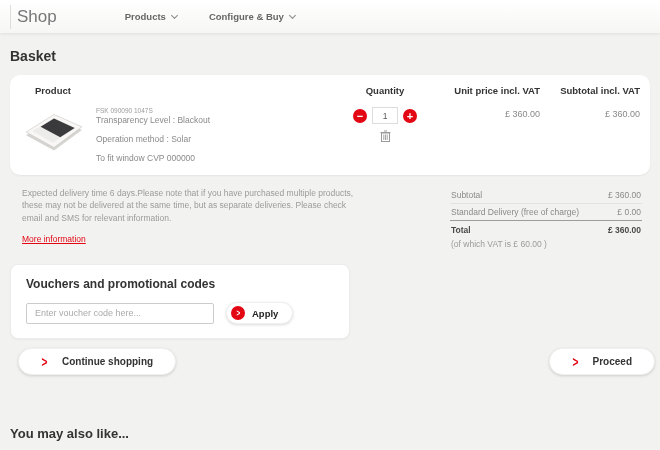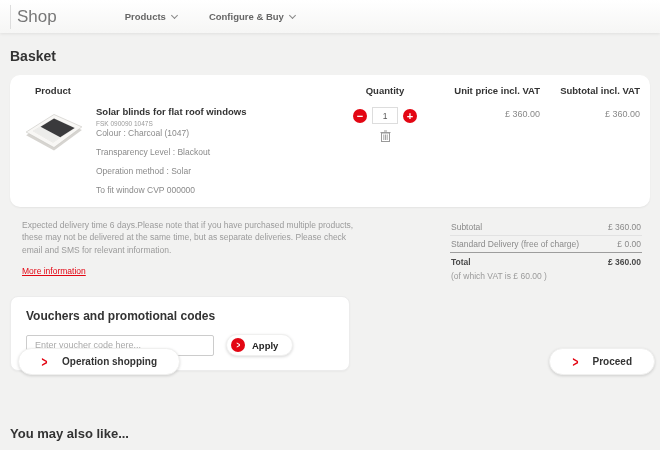--- a/index.html
+++ b/index.html
@@ -156,23 +156,21 @@
   <div class="prow">
     <div class="pcell">
       <svg class="pimg" viewBox="0 0 62 52">
         <polygon points="4,30 31,13 58,25 31,45" fill="#d6d4d0"></polygon>
         <polygon points="4,27 31,10 58,22 31,42" fill="#f8f7f5" stroke="#c9c7c3" stroke-width="0.6"></polygon>
         <polygon points="11,26 31,14 51,23 30,37" fill="#ffffff" stroke="#dddbd7" stroke-width="0.5"></polygon>
         <polygon points="11,26 18,22 37,32 30,37" fill="#ececea"></polygon>
         <polygon points="18,22 31,14 51,23 37,32" fill="#3a3a3c"></polygon>
       </svg>
       <div class="pdetails">
-        <div class="pname">Solar blinds for flat roof windows</div>
         <div class="psku">FSK 090090 1047S</div>
-        <div class="pline" style="margin-top:1px;">Colour : Charcoal (1047)</div>
         <div class="pline">Transparency Level : Blackout</div>
         <div class="pline">Operation method : Solar</div>
         <div class="pline">To fit window CVP 000000</div>
       </div>
     </div>
 
     <div class="qcell">
       <div class="stepper">
         <button class="step-btn">
             <span>−</span>
@@ -228,21 +226,21 @@
           <span style="transform:scale(0.8,1.1);">&gt;</span>
         </span>
       <span class="apply-label">Apply</span>
     </div>
   </div>
 </div>
 
 <div class="actions">
   <div class="pill action-btn continue-btn">
     <span class="action-arrow">&gt;</span>
-    <span class="action-label">Operation shopping</span>
+    <span class="action-label">Continue shopping</span>
   </div>
   <div class="pill action-btn proceed-btn">
     <span class="action-arrow">&gt;</span>
     <span class="action-label">Proceed</span>
   </div>
 </div>
 
 <div class="also-like">You may also like...</div>
 
 </body></html>

